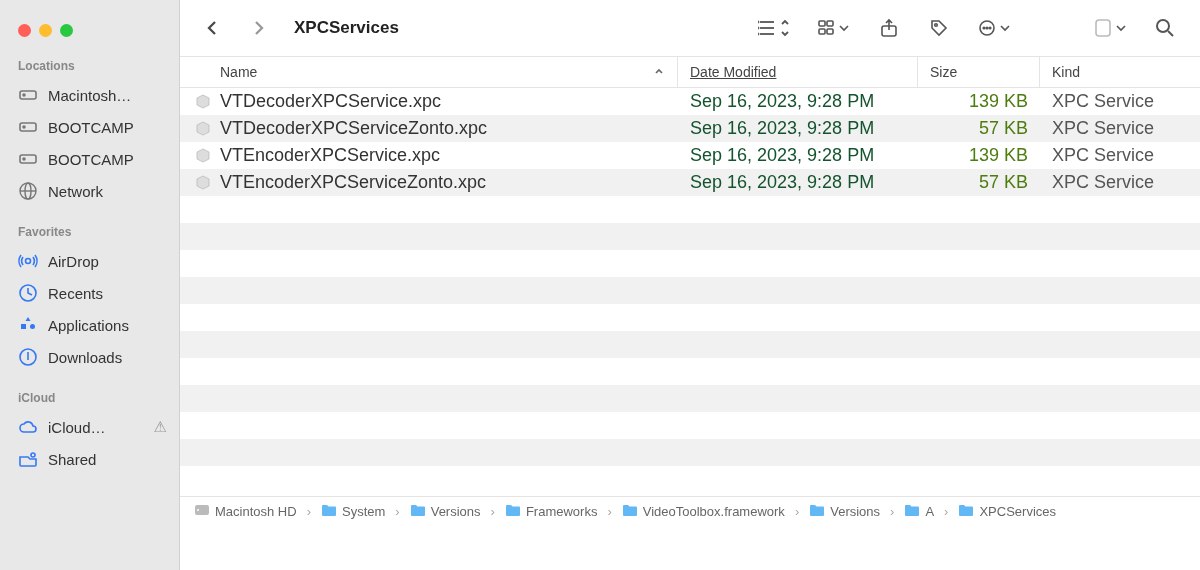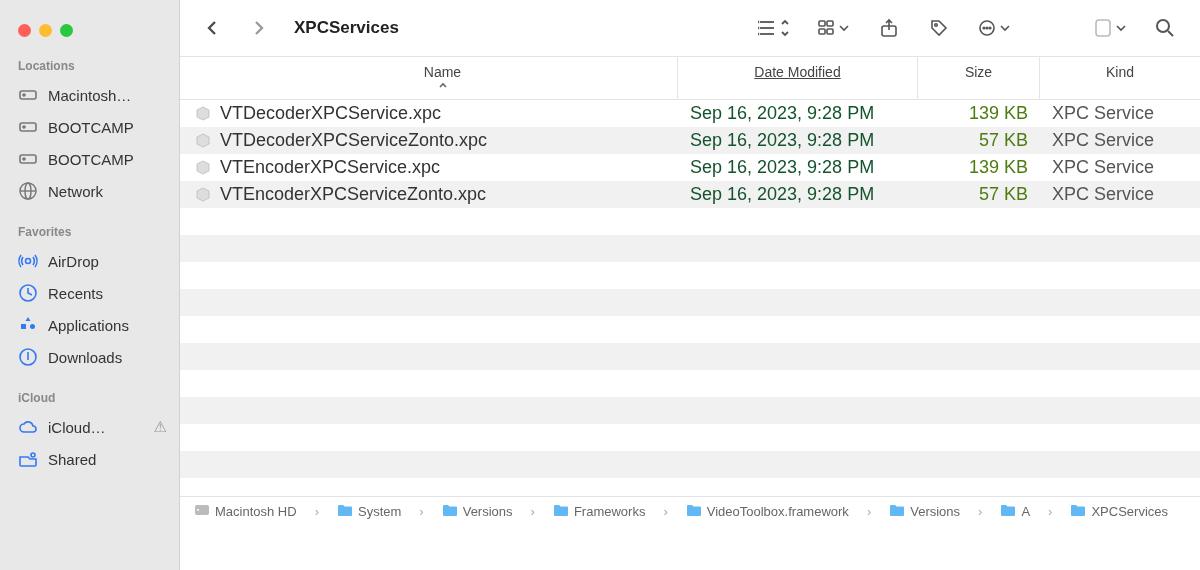--- a/index.html
+++ b/index.html
@@ -20,36 +20,36 @@
 .main { flex: 1; display: flex; flex-direction: column; height: 526px; }
 .toolbar { display: flex; align-items: center; height: 56px; padding: 0 18px; gap: 16px; }
 .nav-arrow { width: 30px; height: 30px; display: flex; align-items: center; justify-content: center; cursor: pointer; }
 .nav-arrow svg { stroke: #999; }
 .nav-arrow.enabled svg { stroke: #4a4a4a; }
 .title { font-size: 17px; font-weight: 600; color: #222; margin-left: 4px; }
 .spacer { flex: 1; }
 .tool { width: 34px; height: 30px; display: flex; align-items: center; justify-content: center; cursor: pointer; color: #555; }
 .tool.wider { width: 44px; }
 .header-row { display: flex; border-top: 1px solid #e4e4e4; border-bottom: 1px solid #e4e4e4; font-size: 14px; color: #444; }
-.header-cell { padding: 7px 12px; display: flex; align-items: center; border-right: 1px solid #e4e4e4; flex-direction: column; }
+.header-cell { padding: 7px 12px; display: flex; align-items: center; border-right: 1px solid #e4e4e4; }
 .header-cell:last-child { border-right: none; }
 .col-name { flex: 1; padding-left: 40px; justify-content: space-between; }
 .col-date { width: 240px; text-decoration: underline; }
 .col-size { width: 122px; }
 .col-kind { width: 160px; }
 .files { flex: 1; overflow: auto; }
 .row { display: flex; align-items: center; height: 27px; font-size: 18px; color: #333; }
 .row:nth-child(even) { background: #f1f1f1; }
 .cell { padding: 0 12px; overflow: hidden; white-space: nowrap; text-overflow: ellipsis; }
 .cell.name { flex: 1; display: flex; align-items: center; gap: 8px; padding-left: 14px; }
 .cell.date { width: 240px; color: #14532d; }
 .cell.size { width: 122px; text-align: right; color: #4d7c0f; }
 .cell.kind { width: 160px; color: #555; }
 .file-icon { width: 18px; height: 18px; display: flex; align-items: center; justify-content: center; }
-.pathbar { display: flex; align-items: center; gap: 16px; padding: 6px 14px; font-size: 13px; color: #666; border-top: 1px solid #e4e4e4; white-space: nowrap; overflow: hidden; }
+.pathbar { display: flex; align-items: center; gap: 8px; padding: 6px 14px; font-size: 13px; color: #666; border-top: 1px solid #e4e4e4; white-space: nowrap; overflow: hidden; }
 .pathbar .crumb { display: flex; align-items: center; gap: 5px; cursor: pointer; }
 .pathbar .chev { color: #aaa; padding: 0 2px; }
 </style>
 </head>
 <body>
 
 <div class="sidebar">
   <div class="traffic">
     <div class="dot red"></div>
     <div class="dot yellow"></div>

